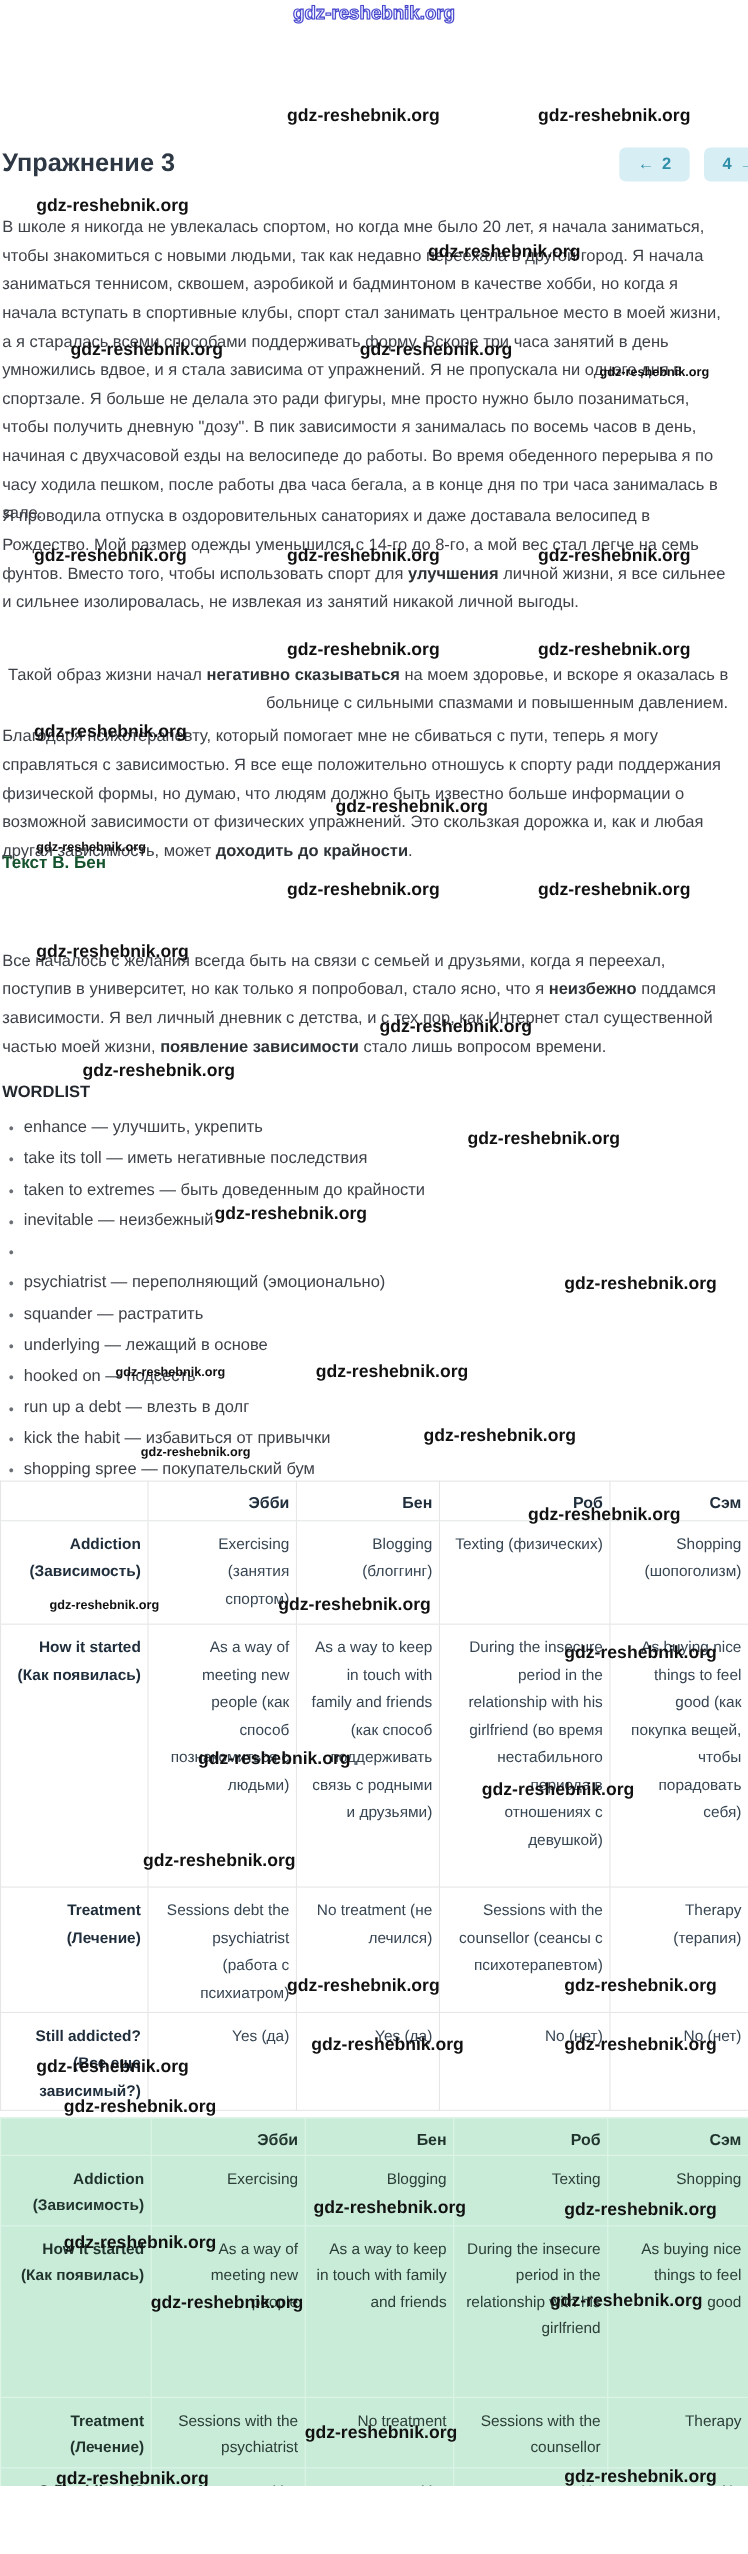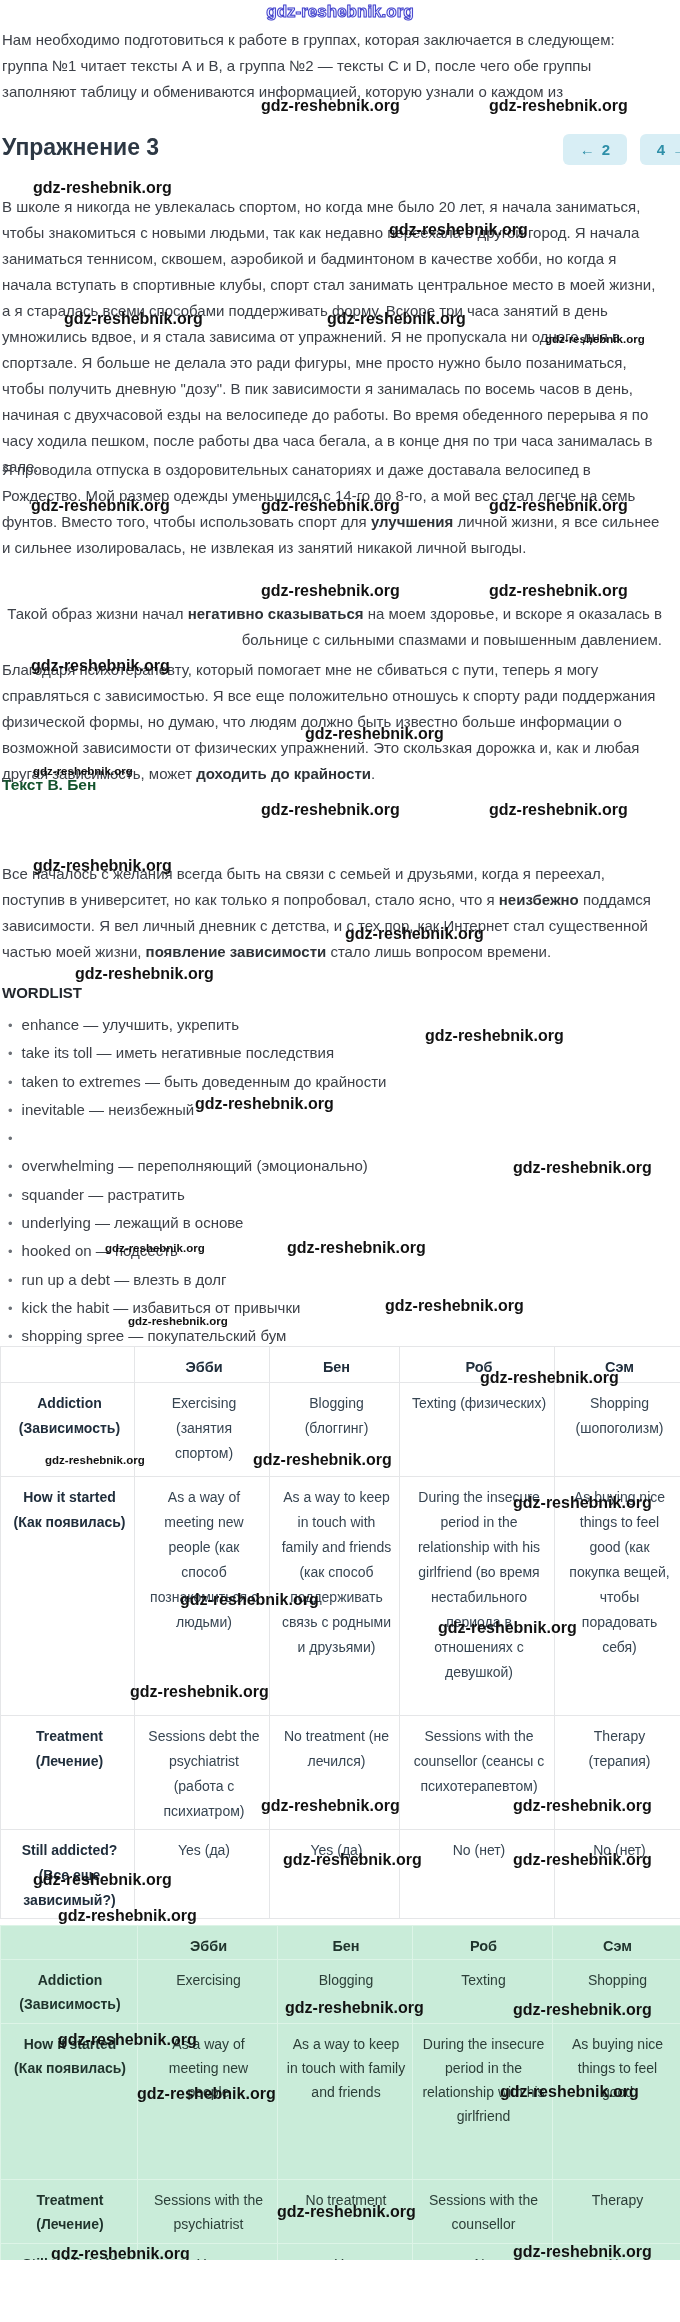--- a/index.html
+++ b/index.html
@@ -28,40 +28,39 @@
     font-family:"Liberation Sans",sans-serif;display:flex;align-items:center;justify-content:center;gap:7px;cursor:pointer;}
   #nav-prev{left:563px;}
   #nav-next{left:640px;}
   
   #wordlist-title{position:absolute;left:2px;top:984px;font-size:15px;font-weight:800;color:#23282e;}
   #wordlist{position:absolute;left:8px;top:1016px;margin:0;padding:0;list-style:none;width:640px;}
   #wordlist li{height:28.3px;font-size:15px;color:#3d4148;display:flex;align-items:flex-start;gap:9px;}
   #wordlist .bullet{color:#6c7076;font-size:13px;line-height:19px;}
   
   table{position:absolute;left:0;border-collapse:collapse;table-layout:fixed;width:680px;z-index:1;}
-  td,th{vertical-align:top;text-align:center;padding:8px 6px 0 10px;word-wrap:break-word;}
+  td,th{vertical-align:top;text-align:right;padding:8px 6px 0 10px;word-wrap:break-word;}
   #table1{top:1346px;font-size:14px;line-height:25px;color:#374552;}
   #table1 td,#table1 th{border:1px solid #e5e6e8;}
   #table1 th{font-weight:700;color:#202e3c;font-size:14.5px;}
   #table1 .lbl{font-weight:700;color:#202e3c;}
   #table2{top:1925px;font-size:14px;line-height:24px;color:#2c3e38;background:#c9ecd9;}
   #table2 td,#table2 th{border:1px solid #ddf4e7;padding-left:8px;}
   #table2 th{font-weight:700;color:#1f332c;font-size:14.5px;}
   #table2 .lbl{font-weight:700;color:#1f332c;}
   tr.h36{height:36px;} tr.h94{height:94px;} tr.h239{height:239px;} tr.h114{height:114px;} tr.h89{height:89px;}
   tr.h34{height:34px;} tr.h64{height:64px;} tr.h156{height:156px;} tr.h64b{height:64px;} tr.h79{height:79px;}
 </style>
 </head>
 <body>
 
 <div id="canvas">
 
   <div class="wm blue">gdz-reshebnik.org</div>
 
-  <p class="para" id="intro">Нам необходимо подготовиться к работе в группах, которая заключается в следующем: группа №1 читает тексты А и В, а группа №2 — тексты C и D, после чего обе группы заполняют таблицу и обмениваются информацией, которую узнали о каждом из</p>
 
   <h1 id="exercise-title">Упражнение 3</h1>
   <button class="navbtn" id="nav-prev">
     <span>←</span>
     <span>2</span>
   </button>
   <button class="navbtn" id="nav-next">
     <span>4</span>
     <span>→</span>
   </button>
@@ -90,21 +89,21 @@
       </li>
     <li>
         <span class="bullet">•</span>
         <span>inevitable — неизбежный</span>
       </li>
     <li>
         <span class="bullet">•</span>
       </li>
     <li>
         <span class="bullet">•</span>
-        <span>overwhelming — переполняющий (эмоционально)</span>
+        <span>psychiatrist — переполняющий (эмоционально)</span>
       </li>
     <li>
         <span class="bullet">•</span>
         <span>squander — растратить</span>
       </li>
     <li>
         <span class="bullet">•</span>
         <span>underlying — лежащий в основе</span>
       </li>
     <li>

